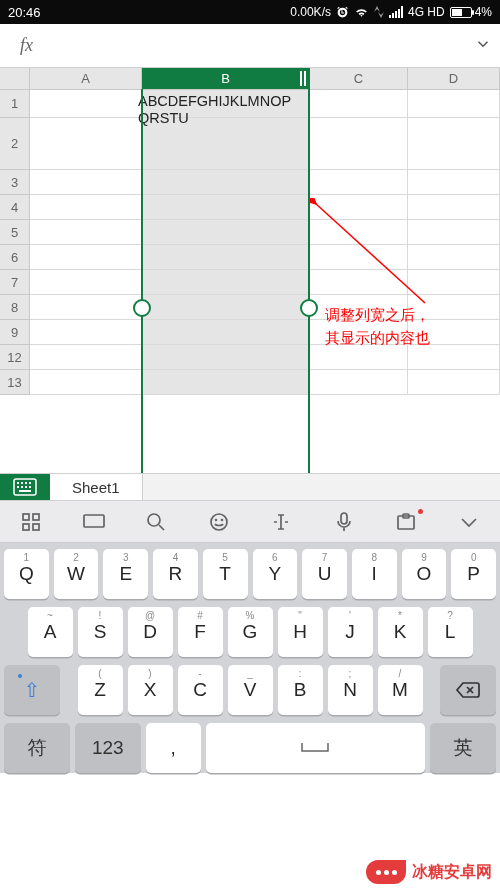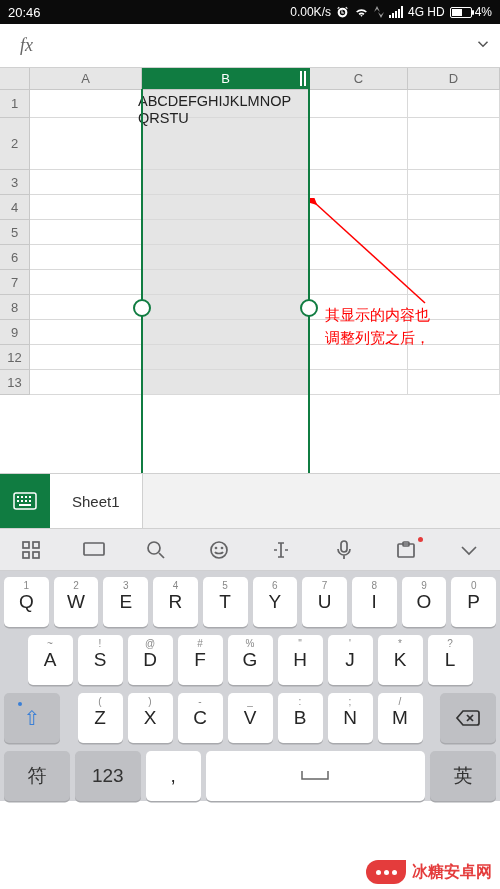--- a/index.html
+++ b/index.html
@@ -42,21 +42,21 @@
 
 .cell-text { position: absolute; left: 138px; top: 25px; width: 160px; font-size: 14.5px; color: #222; line-height: 1.2; word-break: break-all; }
 
 .sel-outline { position: absolute; top: 21px; height: 439px; border-left: 2px solid #107c41; border-right: 2px solid #107c41; pointer-events: none; }
 .handle { position: absolute; width: 18px; height: 18px; border: 2.5px solid #107c41; background: #fff; border-radius: 50%; pointer-events: auto; }
 
 .annot-arrow { position: absolute; pointer-events:none; }
 .annot-text { position: absolute; font-size: 15px; color: #ff0000; line-height: 1.5; }
 
 
-.sheet-tabs { height: 56px; display: flex; border-top: 1px solid #d0d0d0; border-bottom: 1px solid #d0d0d0; }
+.sheet-tabs { height: 28px; display: flex; border-top: 1px solid #d0d0d0; border-bottom: 1px solid #d0d0d0; }
 .kb-toggle { width: 50px; background: #107c41; display: flex; align-items: center; justify-content: center; }
 .kb-toggle svg { fill: #fff; }
 .tab { padding: 0 22px; display: flex; align-items: center; font-size: 15px; color: #333; border-right: 1px solid #d0d0d0; background:#fff; }
 .rest { flex:1; background:#f2f2f2;}
 
 
 .ime-bar { height: 42px; background: #ebebed; border-bottom: 1px solid #cfcfd1; display: flex; align-items: center; justify-content: space-around; }
 .ime-bar .ico { width: 46px; height: 38px; display: flex; align-items: center; justify-content: center; color: #636365; position:relative;}
 .ime-bar .ico svg { stroke: #636365; fill: none; stroke-width: 1.7; }
 .ime-bar .dot { position:absolute; top:6px; right:6px; width:5px; height:5px; background:#e43c3c; border-radius:50%;}
@@ -220,22 +220,22 @@
   </div>
   <svg class="annot-arrow" style="left:310px; top:130px;" width="130" height="120">
     <defs>
         <marker id="ah" markerWidth="8" markerHeight="8" refX="2" refY="4" orient="auto">
           <path d="M8 0L0 4l8 4z" fill="#ff0000"></path>
         </marker>
       </defs>
     <line x1="115" y1="105" x2="5" y2="5" stroke="#ff0000" stroke-width="1.5" marker-end="url(#ah)"></line>
   </svg>
   <div class="annot-text" id="annot-text" style="left:325px; top:236px;">
+      <div>调整列宽之后，</div>
       <div>其显示的内容也</div>
-      <div>调整列宽之后，</div>
     </div>
 
 </div>
 
 <div class="sheet-tabs">
   <div class="kb-toggle">
     <svg width="24" height="18" viewBox="0 0 24 18">
         <rect x="1" y="1" width="22" height="16" rx="2" fill="none" stroke="#fff" stroke-width="1.5"></rect>
         <rect x="4" y="4" width="2" height="2" fill="#fff"></rect>
         <rect x="8" y="4" width="2" height="2" fill="#fff"></rect>

